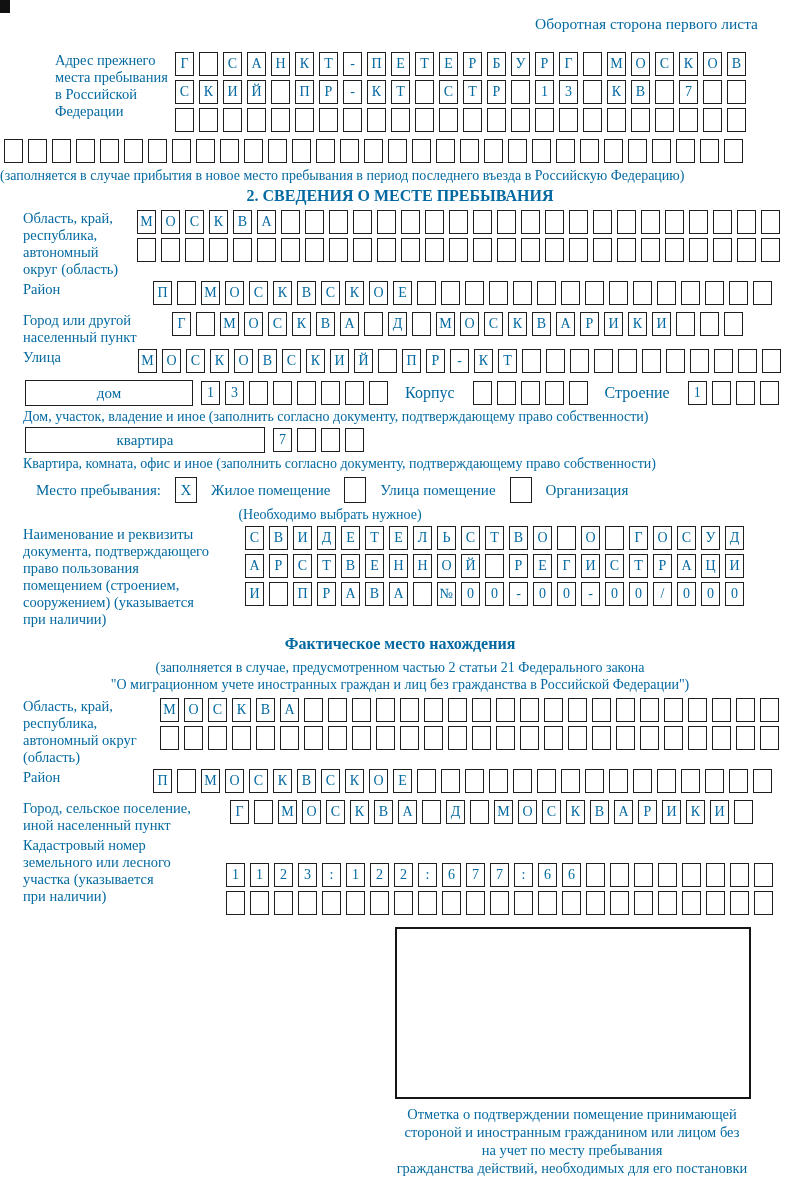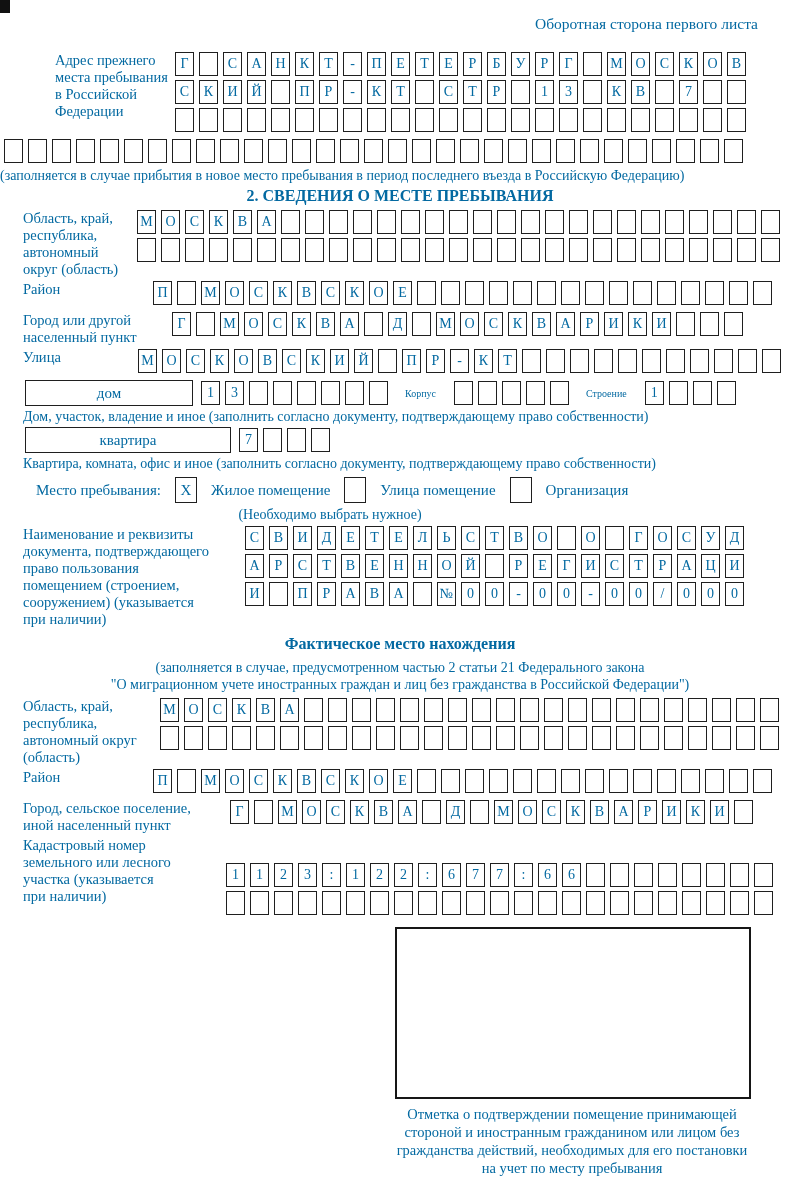--- a/index.html
+++ b/index.html
@@ -36,22 +36,22 @@
     font-size:15px;
   }
   .w120{width:120px;} .w114{width:114px;} .w130{width:130px;} .w149{width:149px;}
   .w115{width:115px;} .w222{width:222px;} .w137{width:137px;} .w207{width:207px;} .w203{width:203px;}
   .ml23{margin-left:23px;} .ml36{margin-left:36px;}
   .addr{margin-left:55px;margin-top:19px;}
   .row4{margin-left:-51px;margin-top:1px;}
   .addrcap{margin-left:-55px;width:800px;margin-top:1px;}
   .domrow{display:flex;align-items:center;margin-left:25px;margin-bottom:2px;margin-top:2px;}
   .domrow .cells{margin-bottom:0;margin-left:8px;}
-  .inl-lbl{font-size:10px;margin:0 10px 0 12px;flex:none;}
-  .wdom{width:168px;} .wkv{width:206px;}
+  .inl-lbl{font-size:16px;margin:0 10px 0 12px;flex:none;}
+  .wdom{width:168px;} .wkv{width:240px;}
   .mestorow{display:flex;align-items:center;margin-top:5px;margin-bottom:3px;font-size:15px;}
   .mlabel{flex:none;}
   .olabel{flex:none;}
   .mestorow .cb{margin-left:14px;margin-right:14px;}
   .note{width:660px;text-align:center;margin-bottom:3px;}
   .docs{margin-top:3px;}
   .stamp{
     box-sizing:border-box;margin-left:395px;margin-top:8px;
     width:356px;height:172px;border:2px solid #161616;background:#fff;
   }
@@ -685,16 +685,16 @@
           <span class="cell"></span>
           <span class="cell"></span>
         </div>
     </div>
   </div>
 
   <div class="stamp"></div>
   <div class="stampcap">
     <div>Отметка о подтверждении помещение принимающей</div>
     <div>стороной и иностранным гражданином или лицом без</div>
+    <div>на учет по месту пребывания</div>
     <div>гражданства действий, необходимых для его постановки</div>
-    <div>на учет по месту пребывания</div>
   </div>
 </div>
 
 </body></html>

